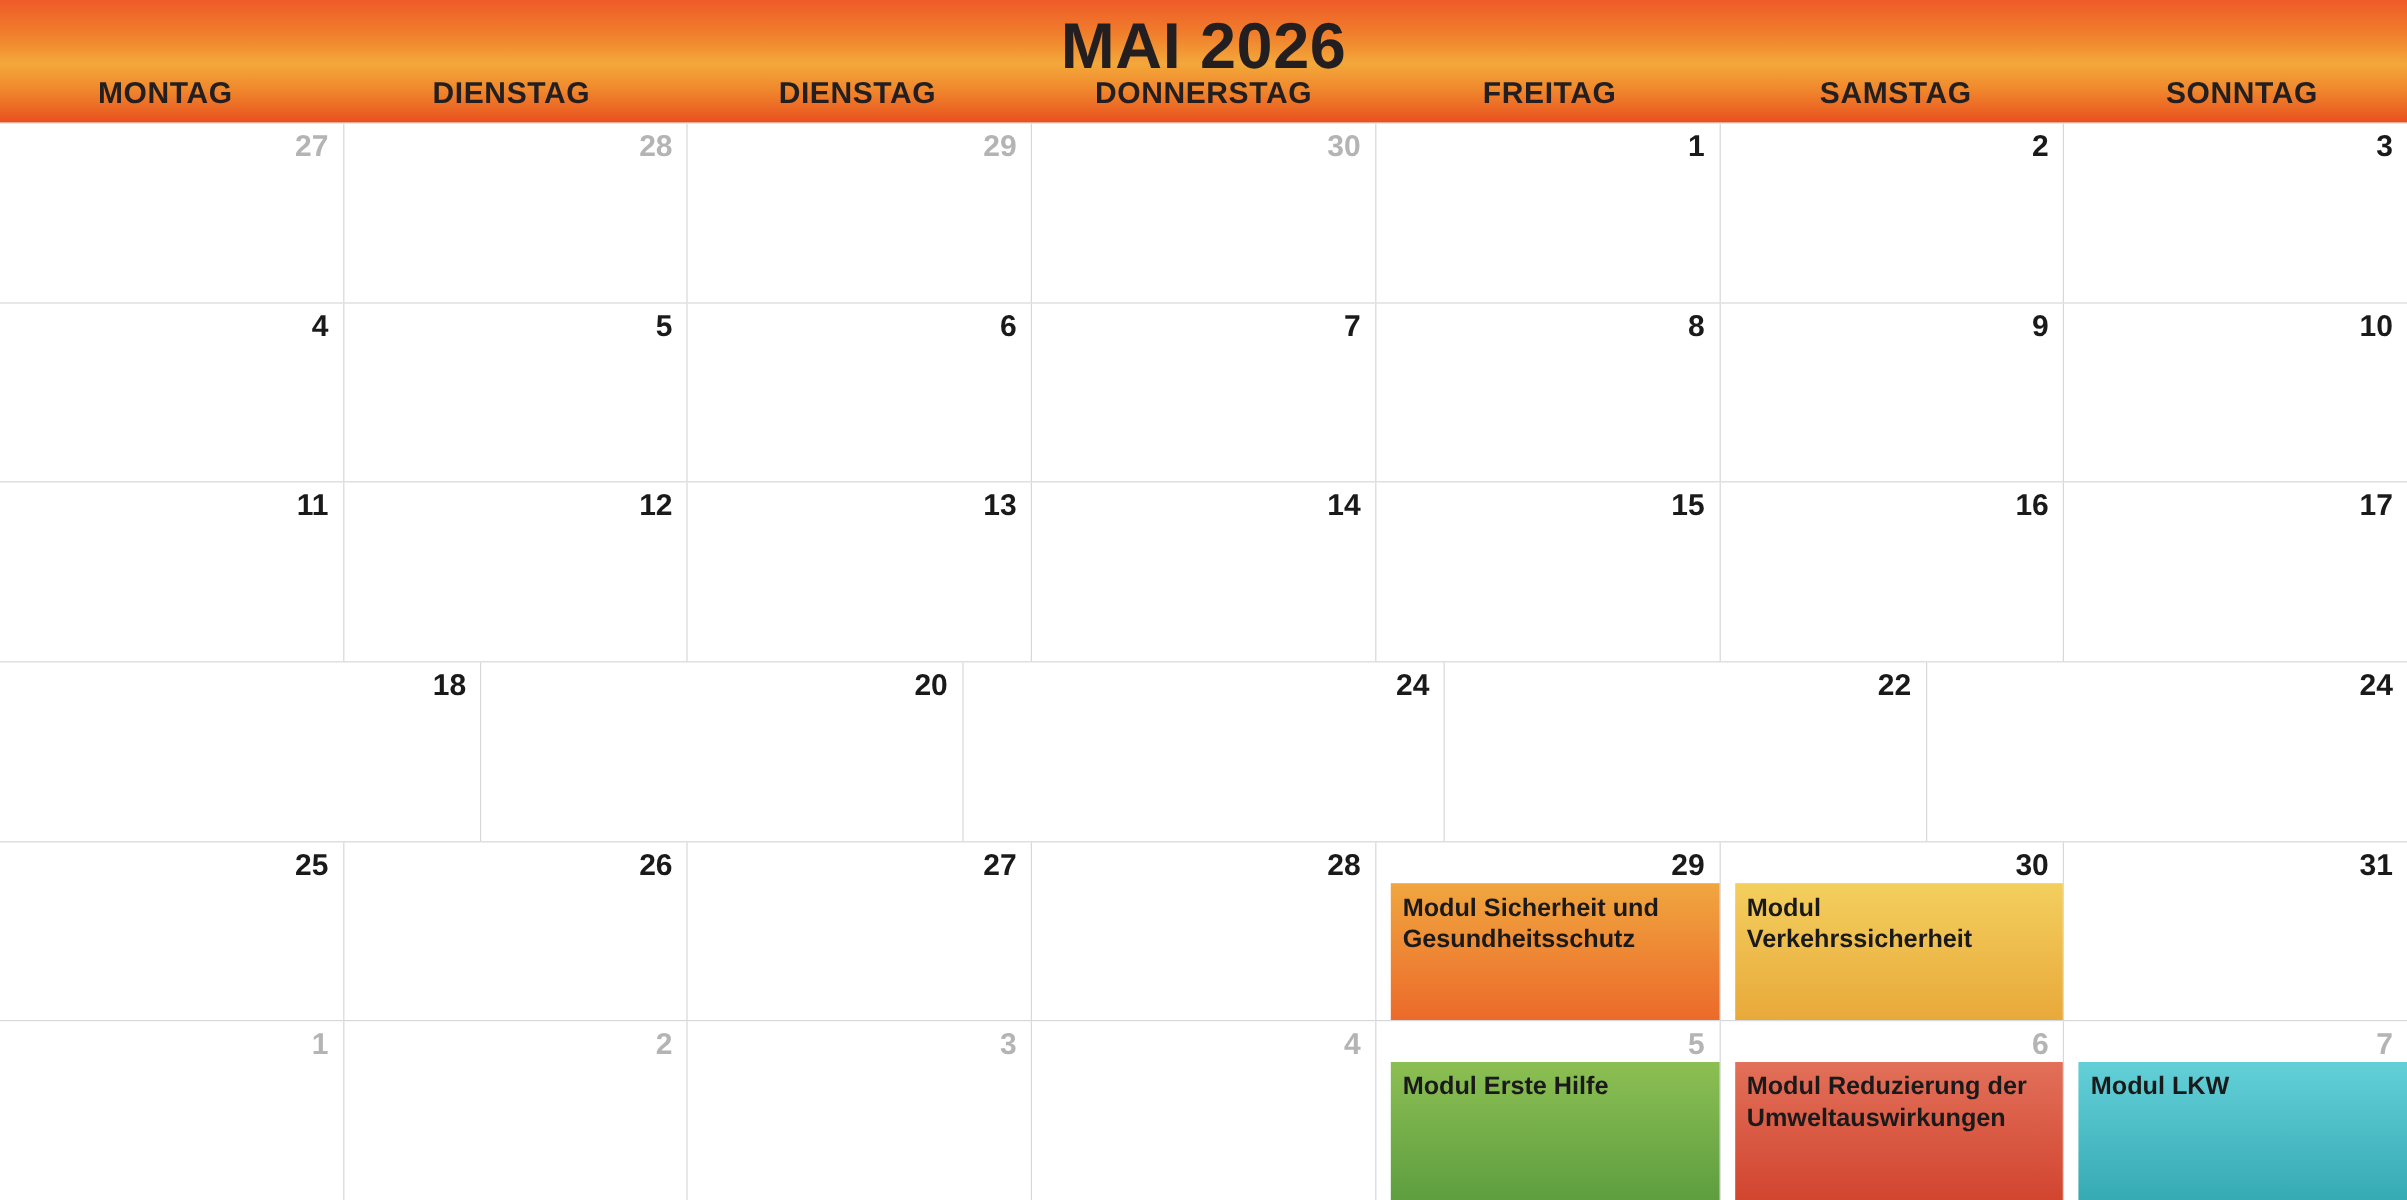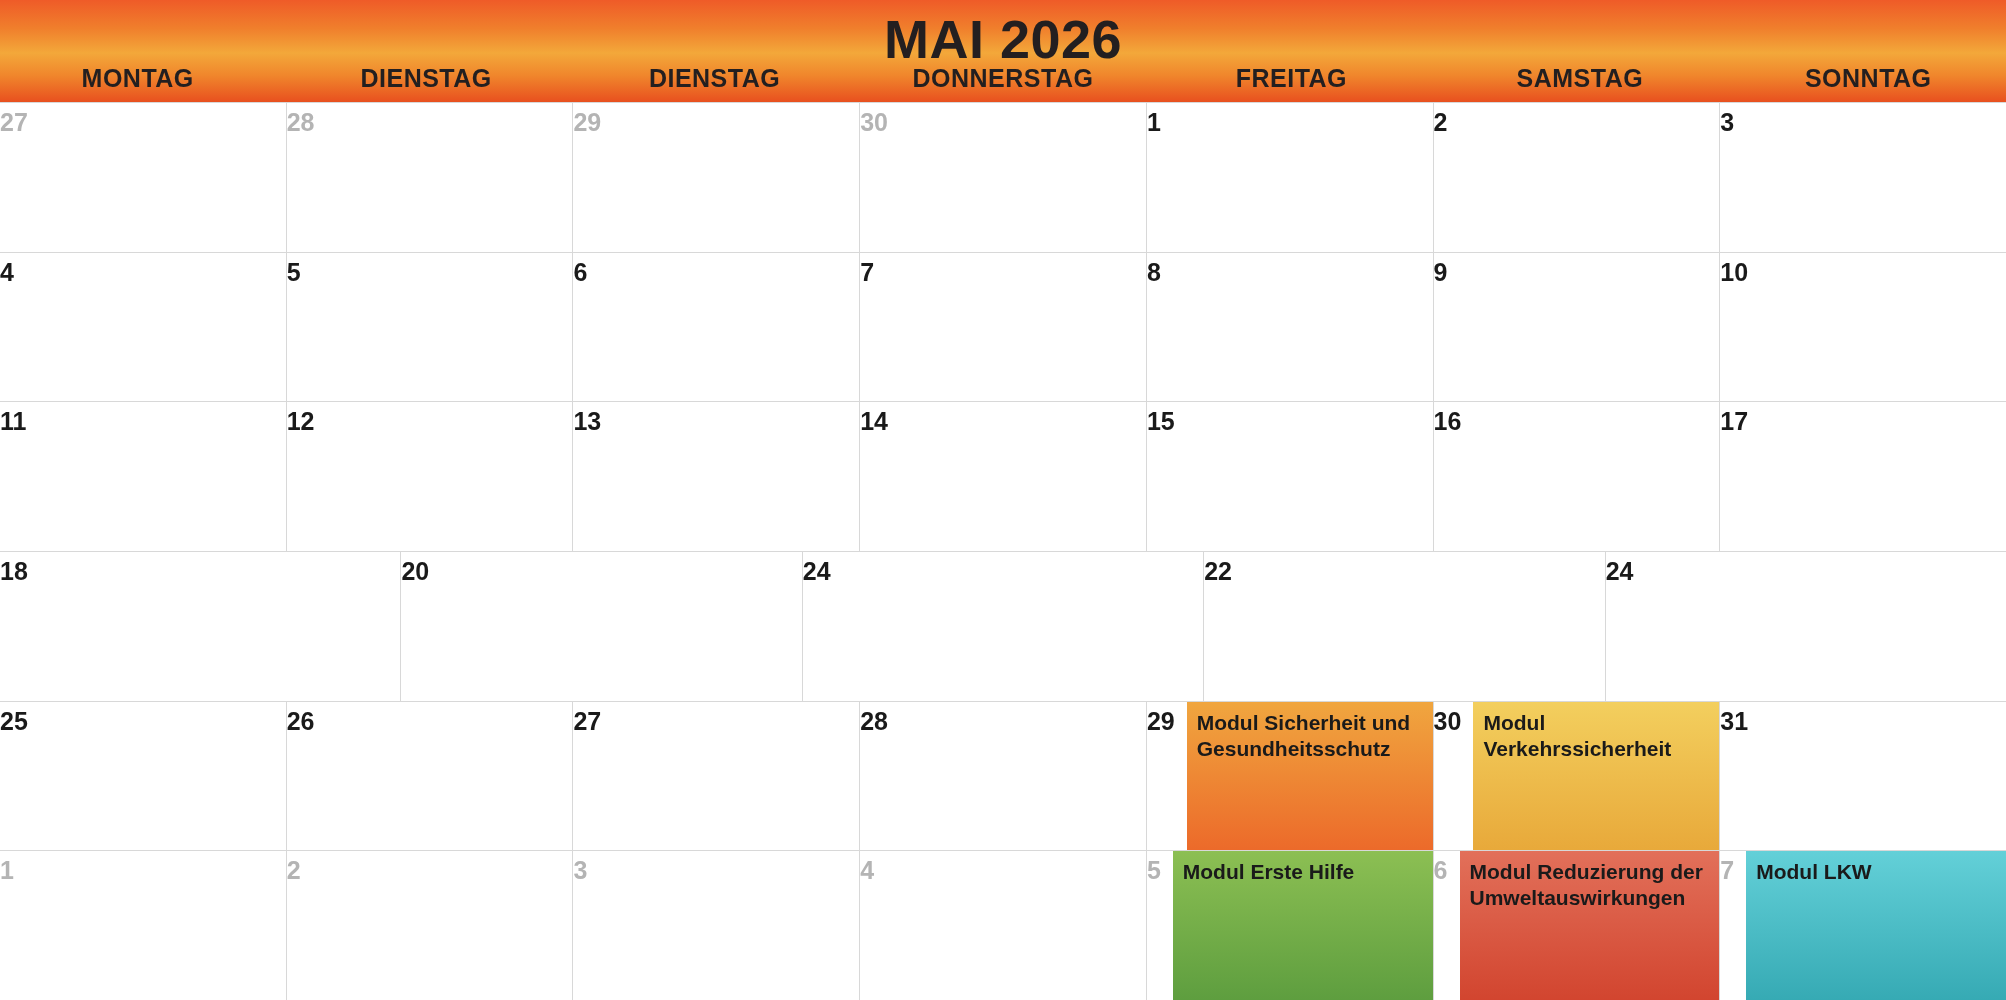--- a/index.html
+++ b/index.html
@@ -70,21 +70,22 @@
     border-bottom: 1px solid #d8d8d8;
     min-height: 0;
   }
   .week:last-child { border-bottom: none; }
   .day {
     flex: 1 1 0;
     position: relative;
     border-right: 1px solid #d8d8d8;
     min-width: 0;
     display: flex;
-    flex-direction: row;
+    flex-direction: column;
+    padding-left: 12px;
   }
   .day:last-child { border-right: none; }
   .daynum {
     text-align: right;
     padding: 4px 12px 0 0;
     font-size: 25px;
     font-weight: bold;
     color: #1a1a1a;
     line-height: 30px;
     flex: 0 0 auto;

